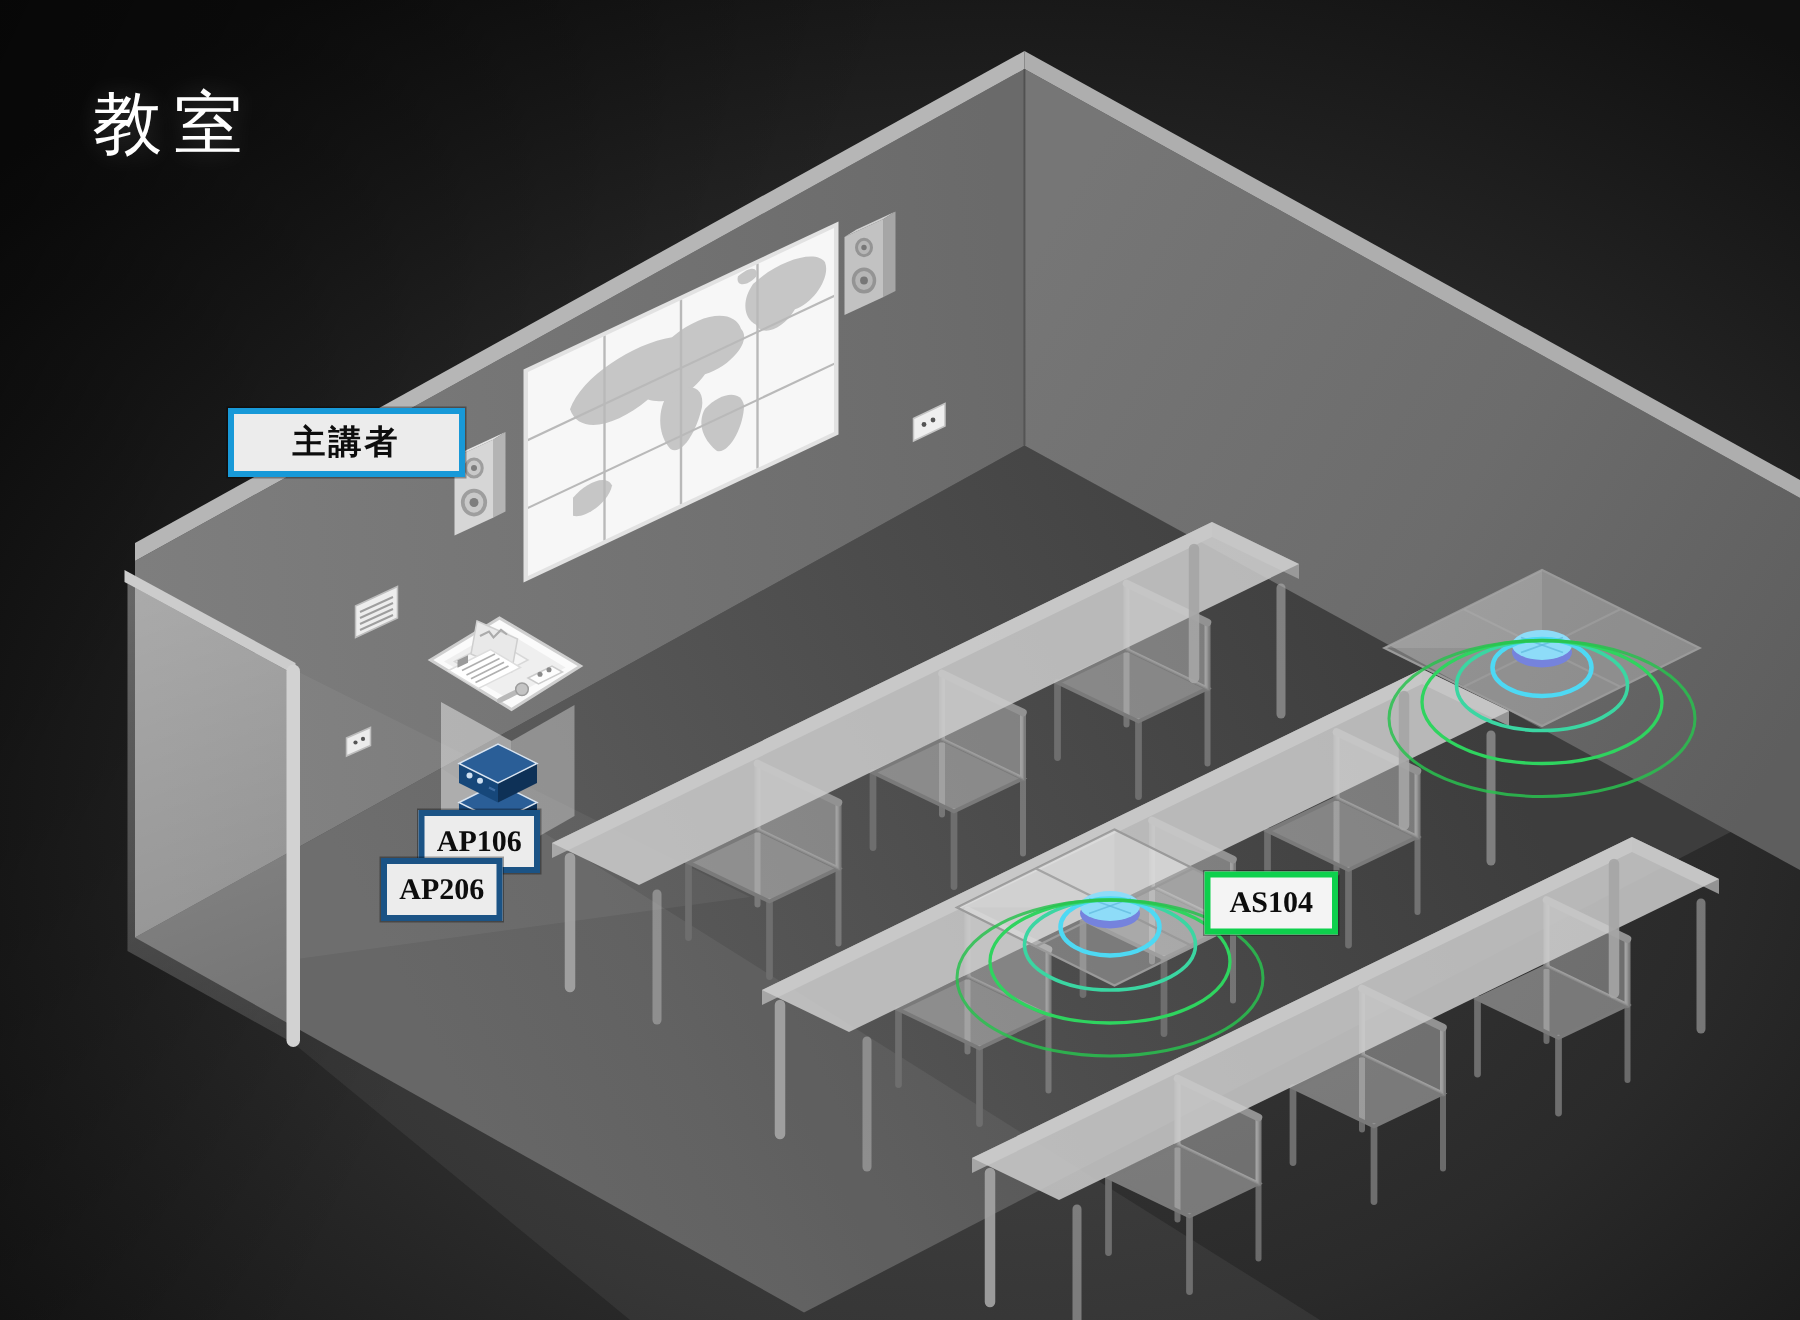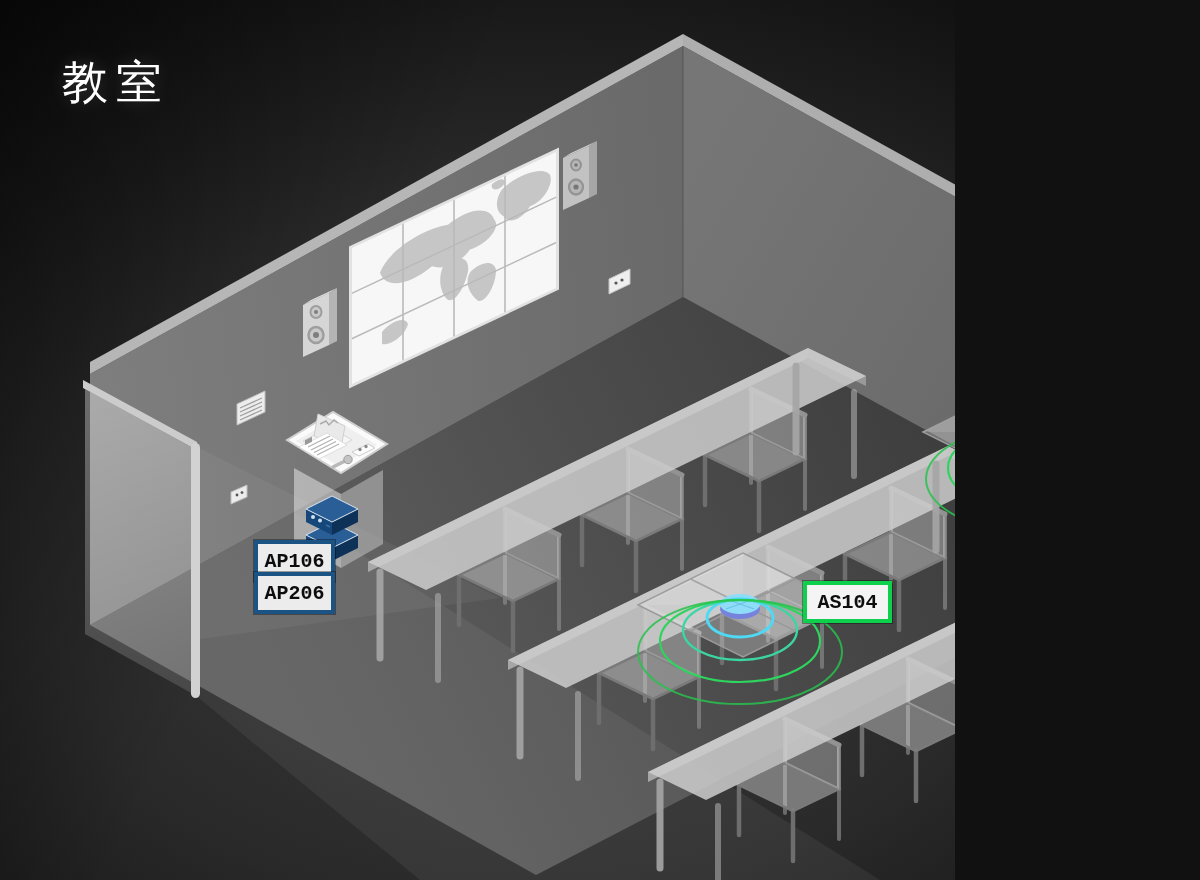--- a/index.html
+++ b/index.html
@@ -1,35 +1,35 @@
 <!DOCTYPE html>
 <html><head>
 <meta charset="utf-8">
 <style>
   html,body{margin:0;padding:0;background:#111;}
   .scene{
-    position:relative;width:955px;height:880px;overflow:hidden;
-    font-family:Liberation Mono, monospace;
+    position:relative;width:1200px;height:880px;overflow:hidden;
+    font-family:Liberation Serif, serif;
     background:
       linear-gradient(115deg, rgba(0,0,0,.55) 0%, rgba(0,0,0,0) 38%),
       radial-gradient(ellipse 900px 640px at 55% 62%, #3c3c3c 0%, #2a2a2a 55%, #171717 88%, #101010 100%);
   }
   .scene svg{position:absolute;left:0;top:0;}
   .page-title{
     position:absolute;left:62px;top:52px;color:#ffffff;font-size:46px;
     font-weight:500;letter-spacing:8px;text-shadow:0 0 18px rgba(255,255,255,.18);
   }
   .tag{
     position:absolute;display:flex;align-items:center;justify-content:center;
     background:#ececec;color:#0d0d0d;font-weight:bold;text-align:center;
     box-shadow:0 0 0 1px rgba(0,0,0,.35);
   }
   .tag-presenter{left:152px;top:272px;width:150px;height:38px;border:4px solid #1899d8;font-size:22px;letter-spacing:2px;}
   .tag-ap{left:254px;width:73px;height:34px;border:4px solid #1b5385;font-size:20px;}
-  .tag-ap1{top:540px;}
+  .tag-ap1{top:540px;margin-left:25px;}
   .tag-ap2{top:572px;}
   .tag-as{left:786px;top:581px;width:81px;height:34px;border:4px solid #0ed04d;font-size:20px;background:#f4f4f4;margin-left:17px;}
 </style>
 </head>
 <body>
 
 <div class="scene">
 
 <svg width="1200" height="880" viewBox="0 0 1200 880">
   <defs>
@@ -259,17 +259,18 @@
   </g>
 
   <g>
     <use href="#tilePanel" transform="translate(743,605)"></use>
     <use href="#speakerDisc" transform="translate(740,604)"></use>
     <use href="#rippleSet" transform="translate(740,605)"></use>
   </g>
 </svg>
 
 <div class="page-title">教室</div>
+<div class="tag tag-presenter">主講者</div>
 <div class="tag tag-ap tag-ap1">AP106</div>
 <div class="tag tag-ap tag-ap2">AP206</div>
 <div class="tag tag-as">AS104</div>
 
 </div>
 
 </body></html>

